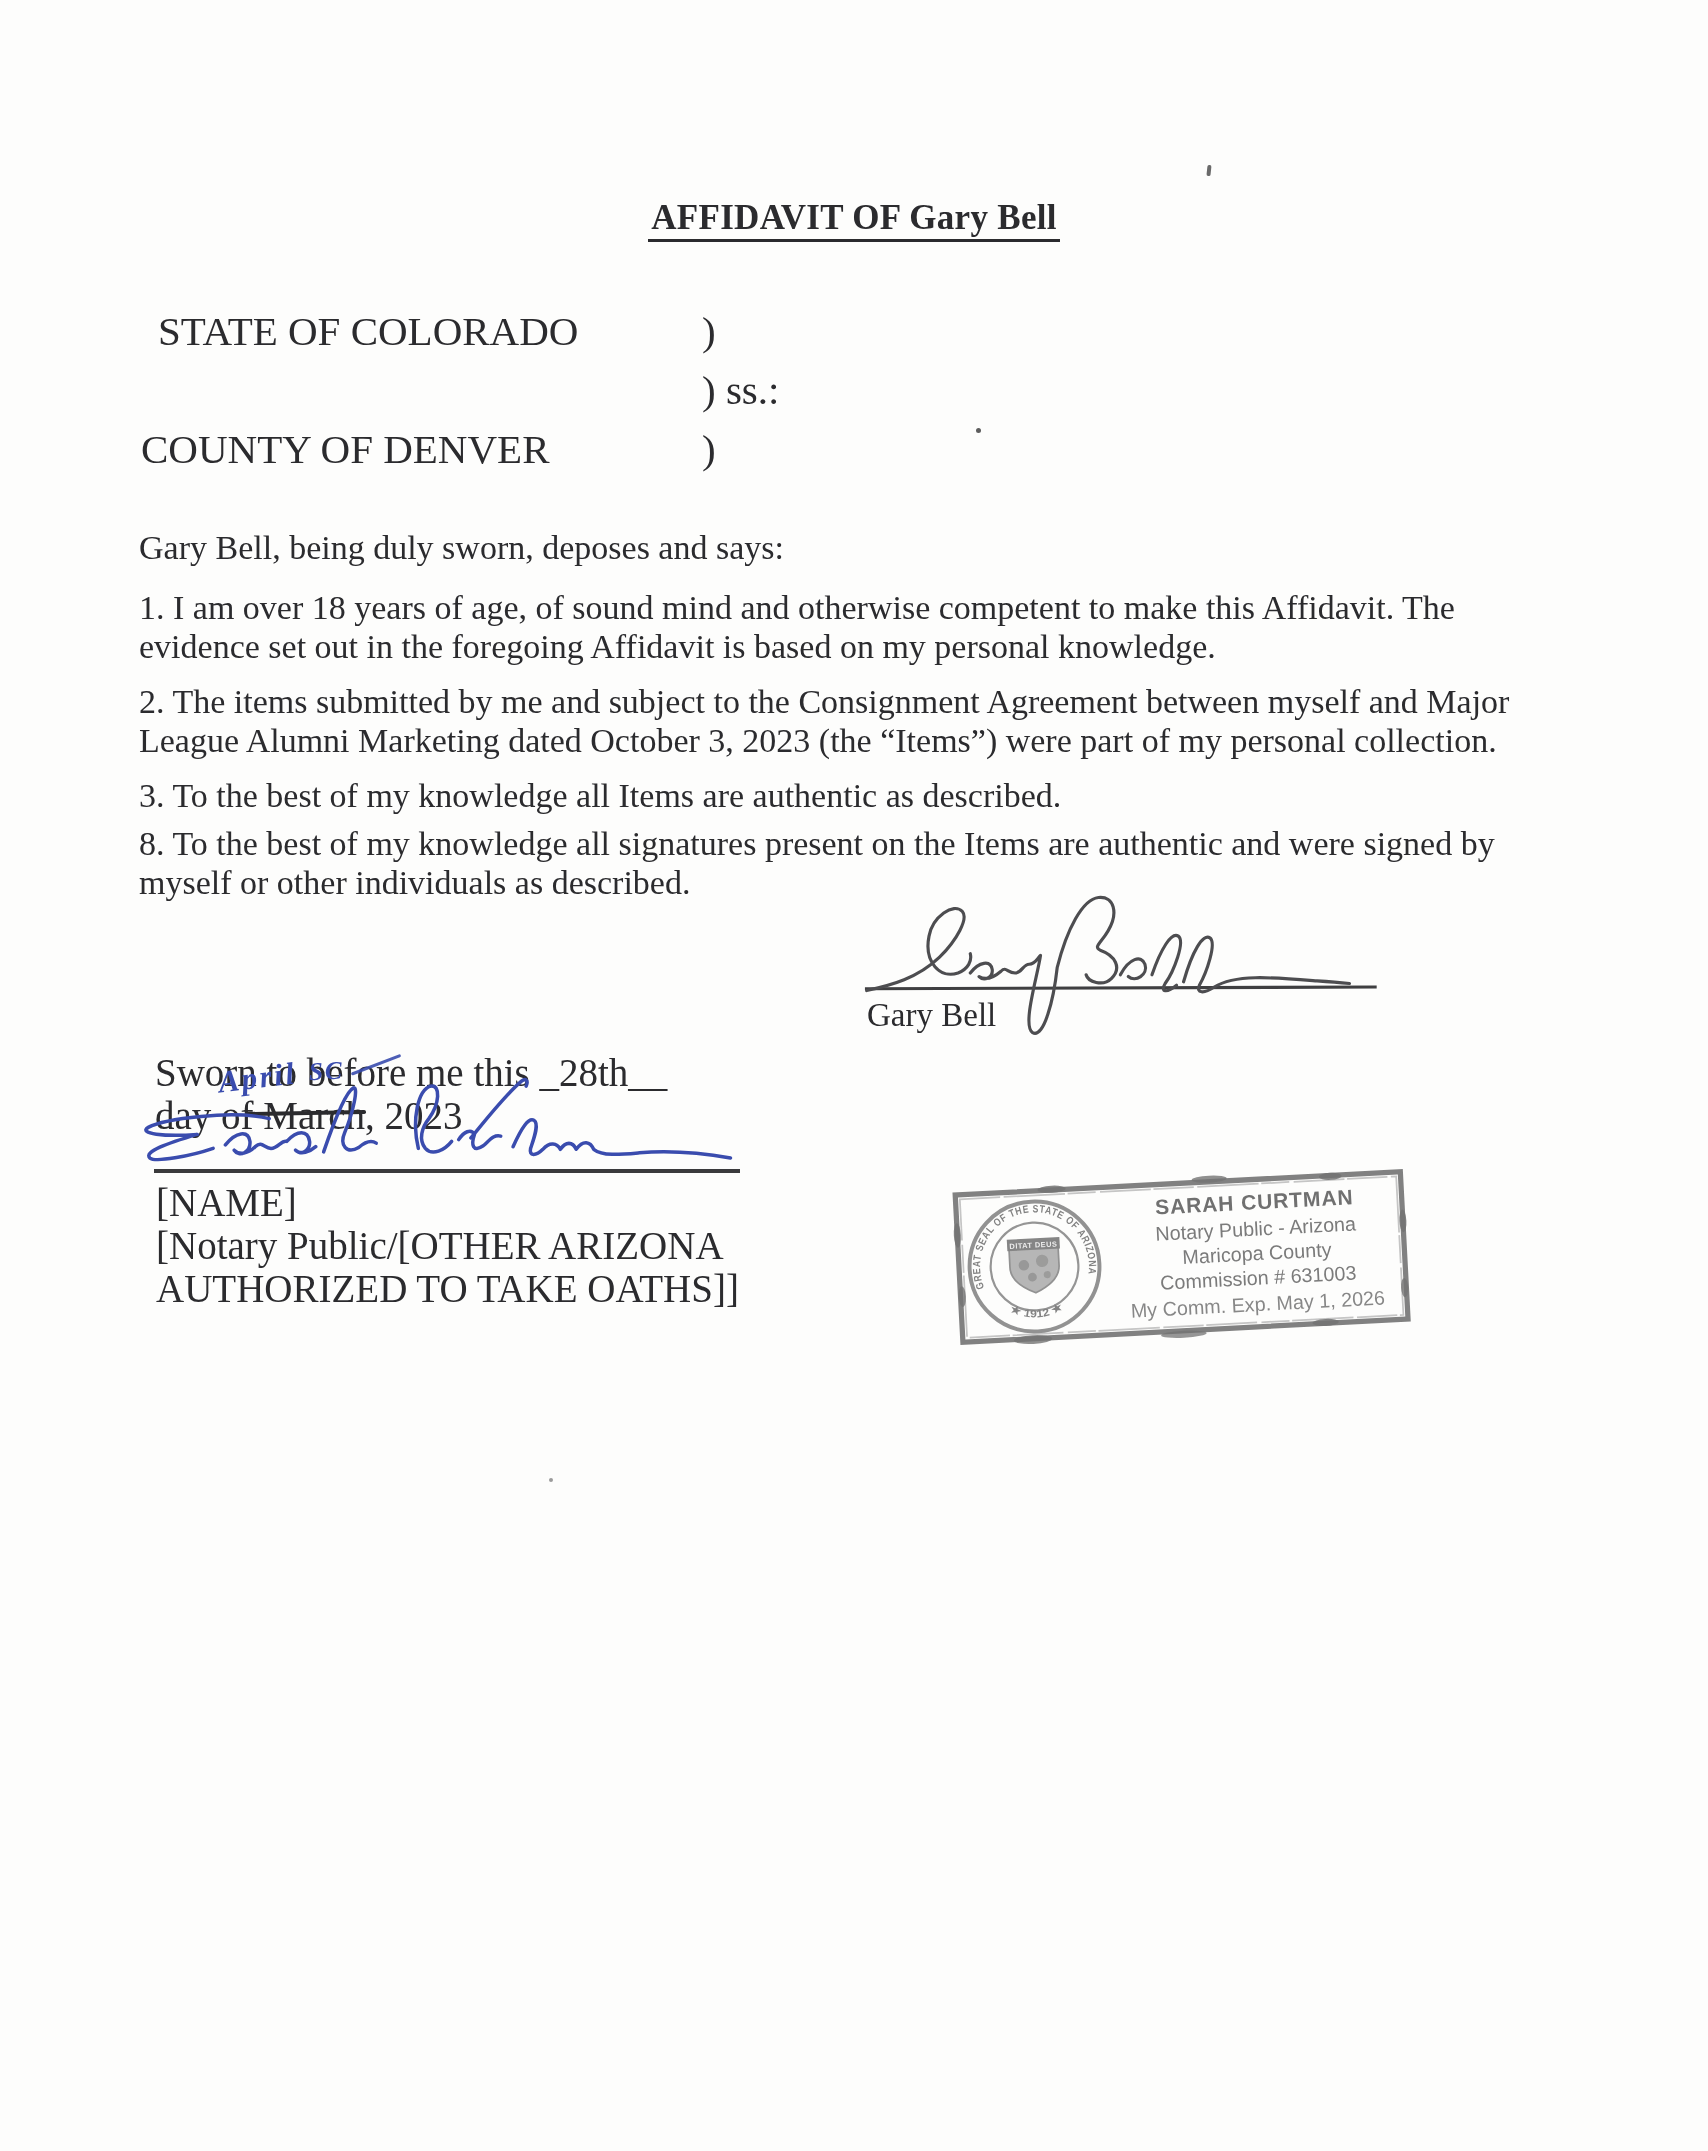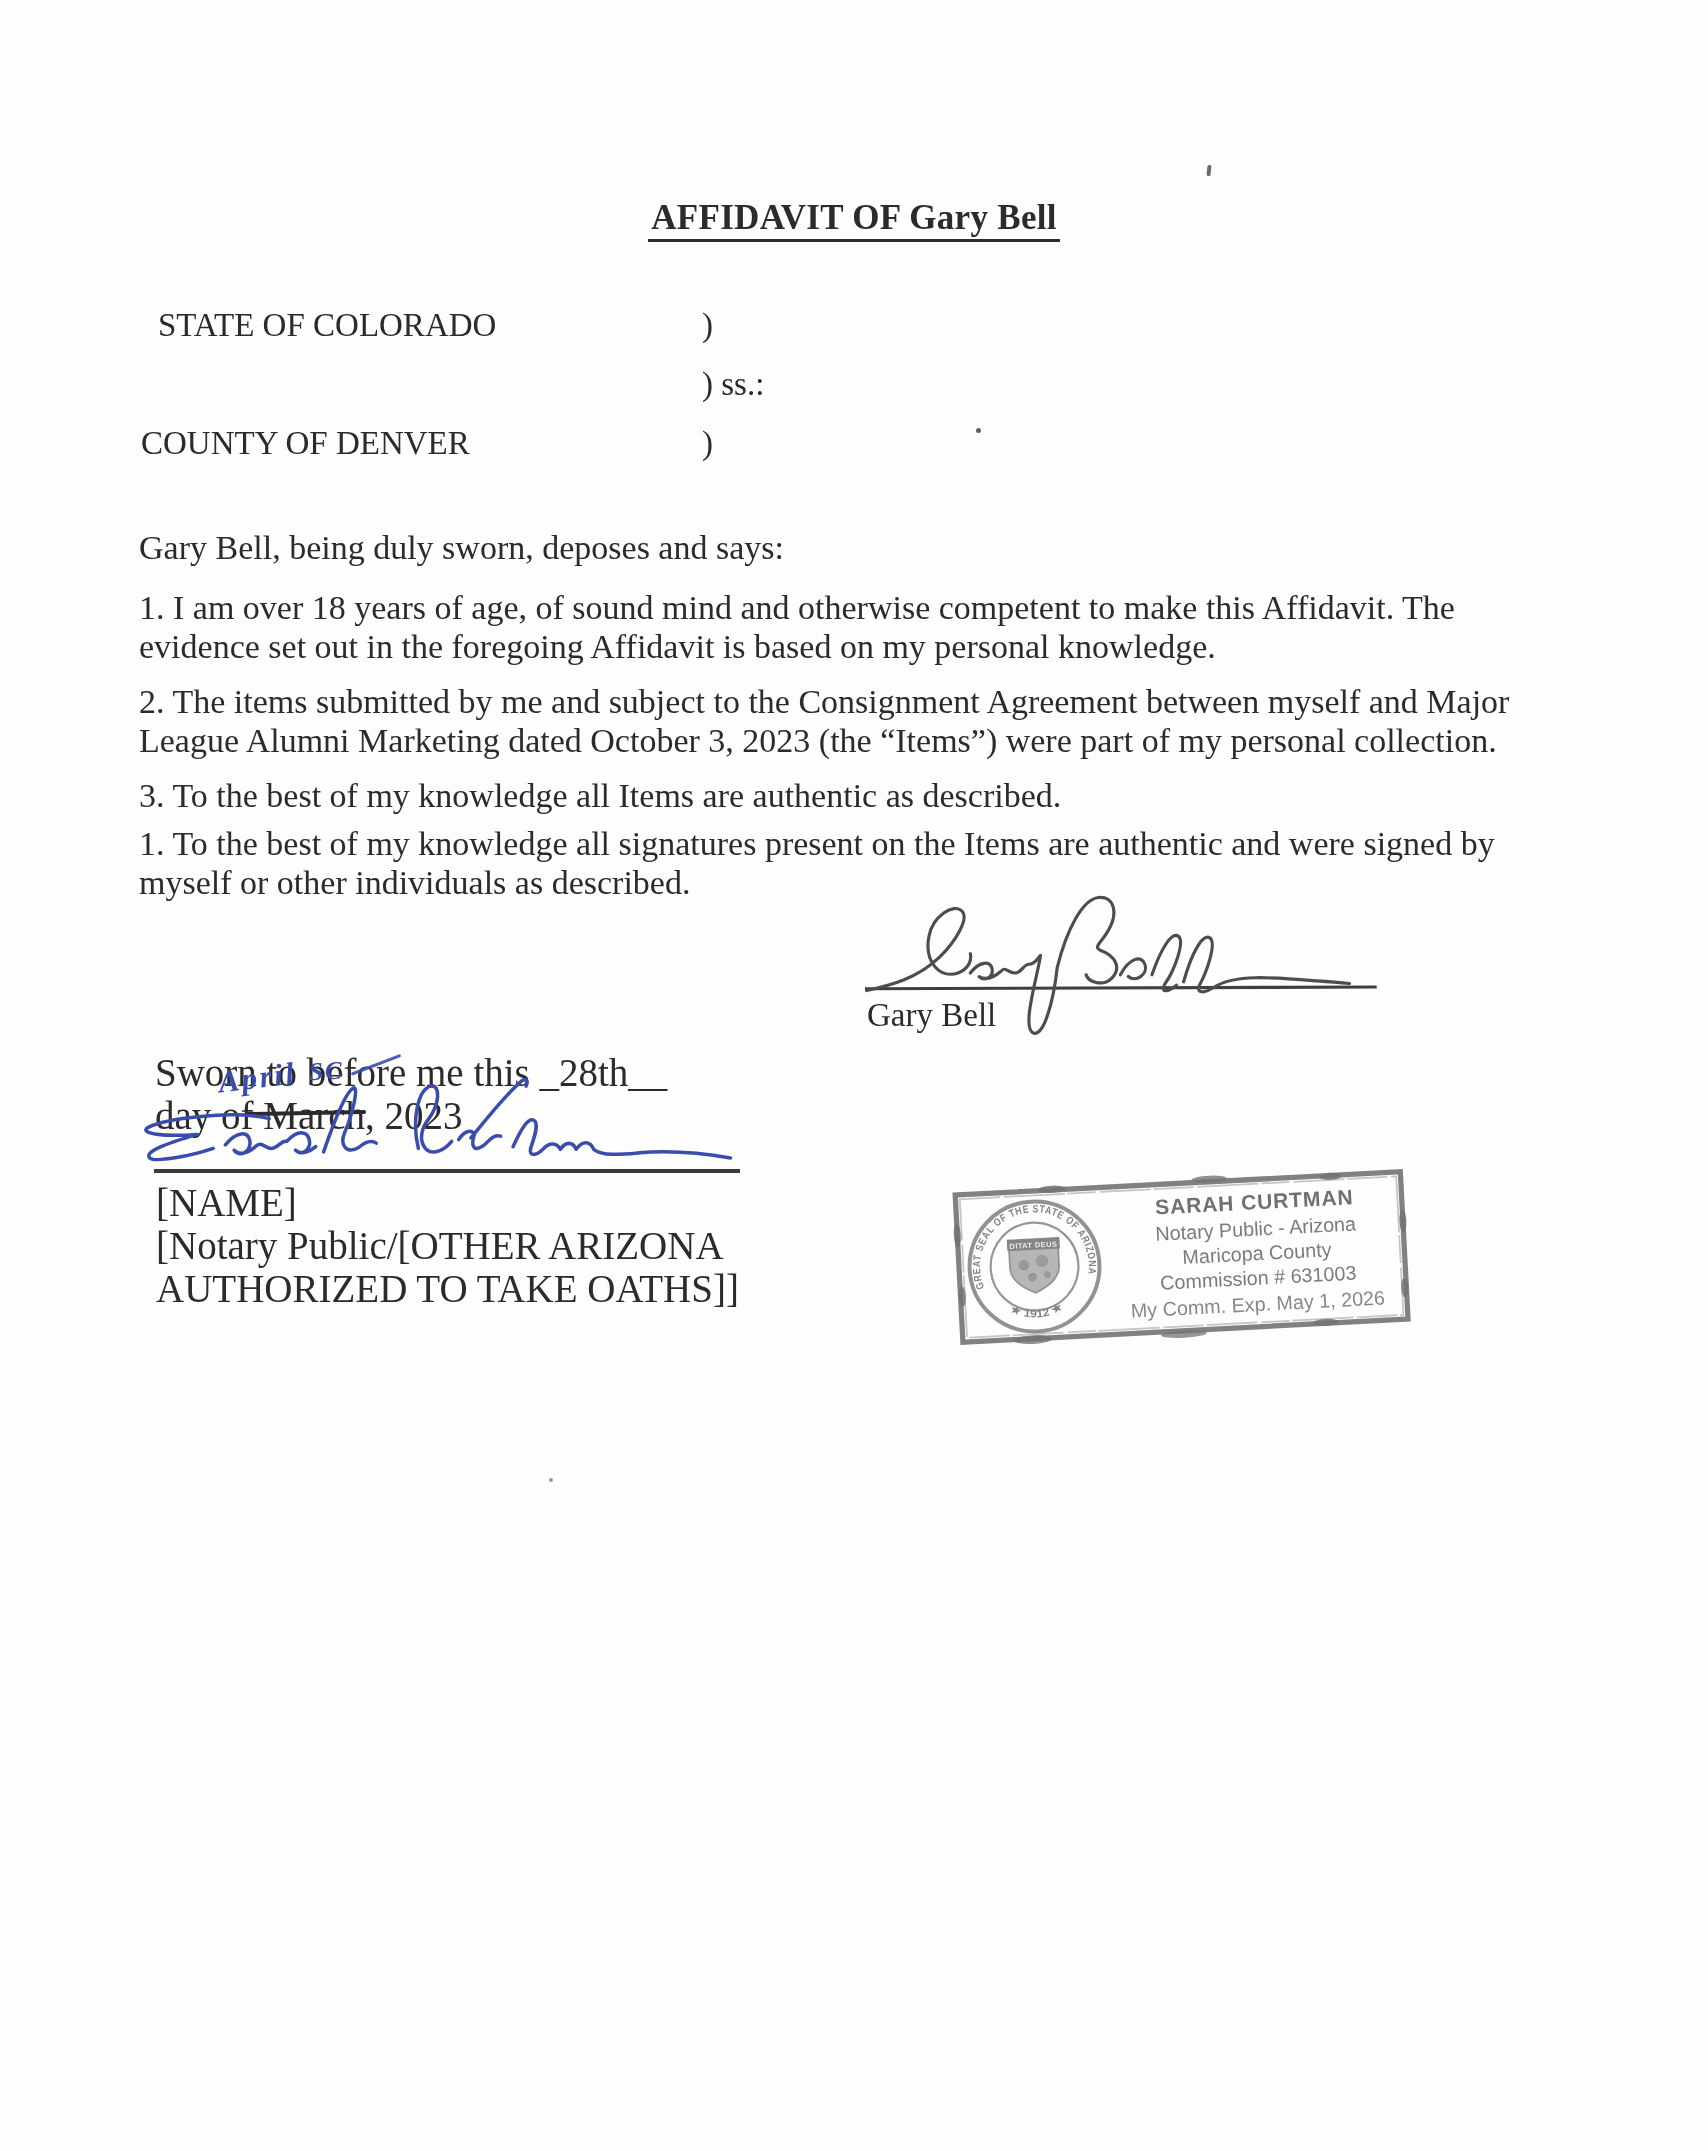--- a/index.html
+++ b/index.html
@@ -19,21 +19,21 @@
     text-align:center;
     font-size:35px;font-weight:bold;letter-spacing:0.3px;
   }
   .title-text{
     display:inline-block;
     border-bottom:3.5px solid var(--ink-black,#2b2b2e);
     padding:0 3.5px 0.9px 3.5px;
   }
 
   
-  .venue{font-size:33px;white-space:nowrap;}
+  .venue{font-size:41px;white-space:nowrap;}
 
   
   .body-text{
     left:139px;width:1510px;
     font-size:34px;line-height:39px;
     white-space:pre-line;
   }
 
   
   .sig-gary{left:856px;top:894px;}
@@ -106,21 +106,21 @@
   <span class="abs venue" style="left:702px;top:366px;">) ss.:</span>
   <span class="abs venue" style="left:141px;top:425px;">COUNTY OF DENVER</span>
   <span class="abs venue" style="left:702px;top:425px;">)</span>
 
   <div class="abs body-text" style="top:528px;">Gary Bell, being duly sworn, deposes and says:</div>
   <div class="abs body-text" style="top:588px;">1. I am over 18 years of age, of sound mind and otherwise competent to make this Affidavit. The
 evidence set out in the foregoing Affidavit is based on my personal knowledge.</div>
   <div class="abs body-text" style="top:682px;">2. The items submitted by me and subject to the Consignment Agreement between myself and Major
 League Alumni Marketing dated October 3, 2023 (the “Items”) were part of my personal collection.</div>
   <div class="abs body-text" style="top:776px;">3. To the best of my knowledge all Items are authentic as described.</div>
-  <div class="abs body-text" style="top:824px;">1. To the best of my knowledge all signatures present on the Items are authentic and were signed by
+  <div class="abs body-text" style="top:824px;">8. To the best of my knowledge all signatures present on the Items are authentic and were signed by
 myself or other individuals as described.</div>
 
   <svg class="abs sig-gary" width="527" height="158" viewBox="0 0 600 180">
     <title>Gary Bell</title>
     <line x1="10" y1="108" x2="593" y2="106" stroke="#3f3f41" stroke-width="3.5"></line>
     <g fill="none" stroke="#4d4d50" stroke-width="3.6" stroke-linecap="round" stroke-linejoin="round">
       <path d="M 12 110 C 40 104, 70 96, 95 72 C 115 52, 128 28, 121 20 C 111 9, 87 26, 83 48 C 77 78, 96 97, 116 90 C 128 85, 132 76, 130 68 M 130 90 C 140 77, 153 75, 155 86 C 156 95, 146 100, 140 94 C 148 99, 158 94, 165 88 C 171 82, 172 90, 181 90 C 189 90, 190 80, 197 80 C 204 80, 206 74, 210 70 C 206 96, 189 150, 201 158 C 214 165, 225 120, 229 84 C 240 40, 258 6, 276 4 C 294 2, 299 22, 287 42 C 279 56, 270 60, 278 64 C 295 70, 303 84, 291 96 C 281 106, 264 100, 262 92"></path>
       <path d="M 301 92 C 311 73, 325 69, 329 80 C 333 92, 318 101, 310 94"></path>
       <path d="M 337 92 C 347 63, 359 43, 367 48 C 375 54, 362 88, 352 102 C 346 112, 354 113, 365 104"></path>
       <path d="M 373 100 C 383 65, 395 45, 403 50 C 411 56, 399 90, 391 104 C 387 113, 396 114, 408 106 C 432 91, 475 95, 525 99 C 540 100, 552 101, 562 102"></path>

